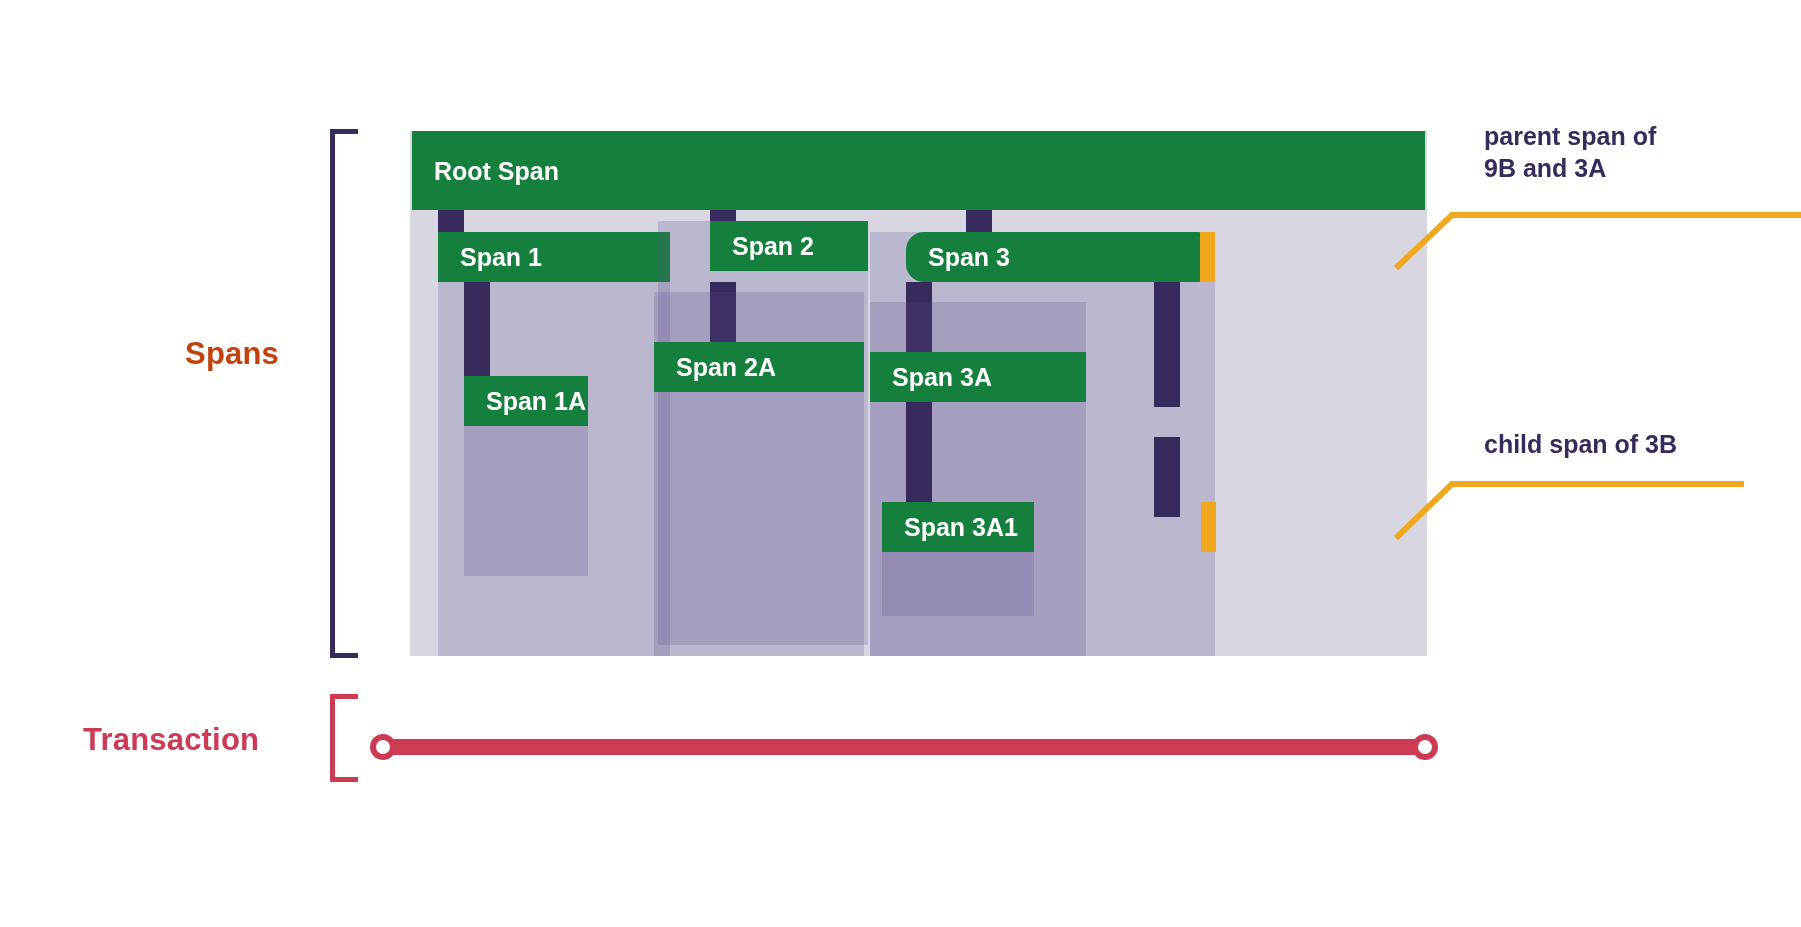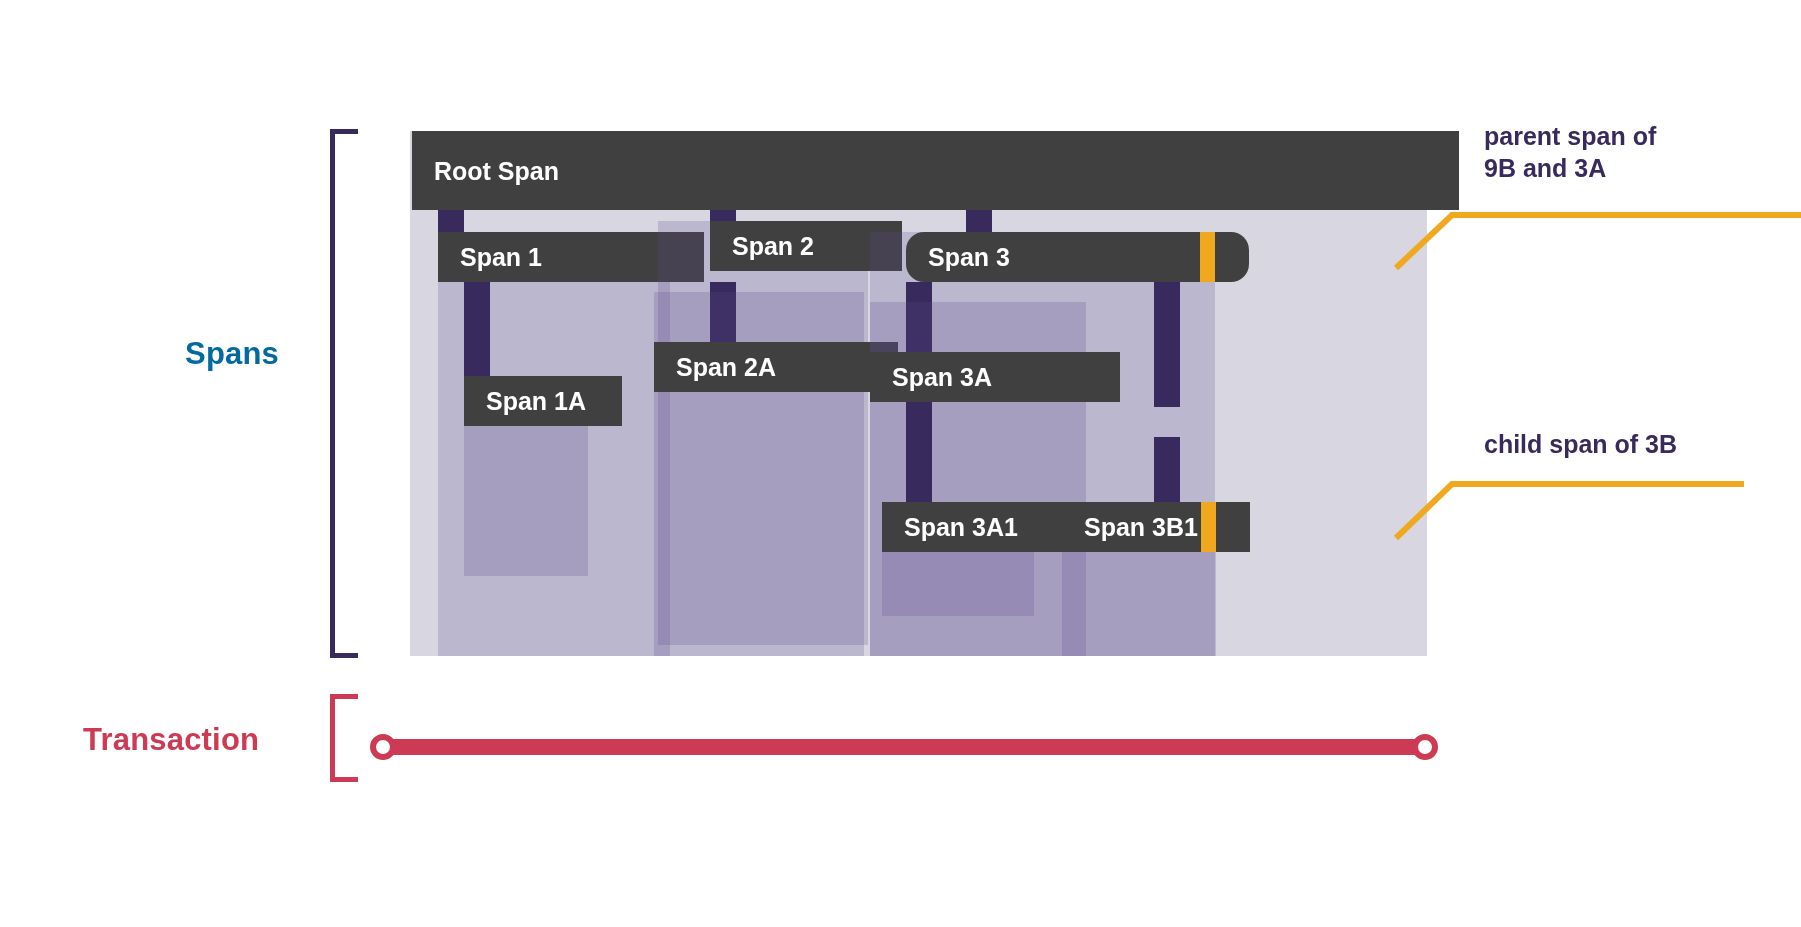--- a/index.html
+++ b/index.html
@@ -6,21 +6,21 @@
   body{width:1801px;height:927px;position:relative;overflow:hidden;
        font-family:"Liberation Sans","DejaVu Sans",sans-serif;
        -webkit-font-smoothing:antialiased;}
 
   .stage{position:absolute;left:0;top:0;width:1801px;height:927px;}
 
   
   .axis-label{
     position:absolute;font-weight:bold;letter-spacing:.2px;white-space:nowrap;
   }
-  #spans-label{left:185px;top:336px;font-size:31px;color:#0369a1;}
+  #spans-label{left:185px;top:336px;font-size:31px;color:#c2410c;}
   #transaction-label{left:83px;top:722px;font-size:31px;color:#cc3a53;}
 
   
   .bracket{position:absolute;}
   .bracket .vert{position:absolute;left:0;top:0;width:5px;height:100%;}
   .bracket .arm{position:absolute;left:0;width:28px;height:5px;}
   .bracket .arm.top{top:0;}
   .bracket .arm.bot{bottom:0;}
 
   #spans-bracket{left:330px;top:129px;width:28px;height:529px;}
@@ -33,21 +33,21 @@
   #spans-container{
     position:absolute;left:410px;top:131px;width:1017px;height:525px;
     background:#d7d6e1;
   }
 
   
   .span-box{position:absolute;}
   .span-body{position:absolute;left:0;top:0;width:100%;height:100%;
              background:rgba(90,75,140,0.22);}
   .span-head{position:absolute;left:0;top:0;width:100%;height:50px;
-             background:#404040;padding-left:34px;}
+             background:#15803d;}
   .span-head .span-title{
       position:absolute;left:22px;top:50%;transform:translateY(-50%);
       color:#ffffff;font-size:25px;font-weight:bold;white-space:nowrap;}
 
   
   .stem{position:absolute;background:#382a5c;}
 
   
   .hl{position:absolute;background:#f0a81f;}
 
@@ -148,26 +148,20 @@
     <div class="span-box" style="left:472px;top:371px;width:152px;height:114px;">
       <div class="span-body"></div>
       <div class="span-head">
         <span class="span-title">Span 3A1</span>
       </div>
     </div>
 
     <div class="stem" style="left:744px;top:151px;width:26px;height:125px;"></div>
 
     <div class="stem" style="left:744px;top:306px;width:26px;height:80px;"></div>
-    <div class="span-box" style="left:652px;top:371px;width:154px;height:154px;">
-      <div class="span-body"></div>
-      <div class="span-head">
-        <span class="span-title">Span 3B1</span>
-      </div>
-    </div>
 
     <div class="hl" style="left:791px;top:371px;width:15px;height:50px;"></div>
 
   </div>
 
   <svg class="leader" id="leader-1" width="1801" height="927" style="left:0;top:0;pointer-events:none;">
     <polyline points="1396,268 1452,215 1801,215" fill="none" stroke="#f0a81f" stroke-width="6" stroke-linejoin="miter" stroke-linecap="butt"></polyline>
   </svg>
   <div class="callout-text" id="callout-1-text">parent span of
 9B and 3A</div>

